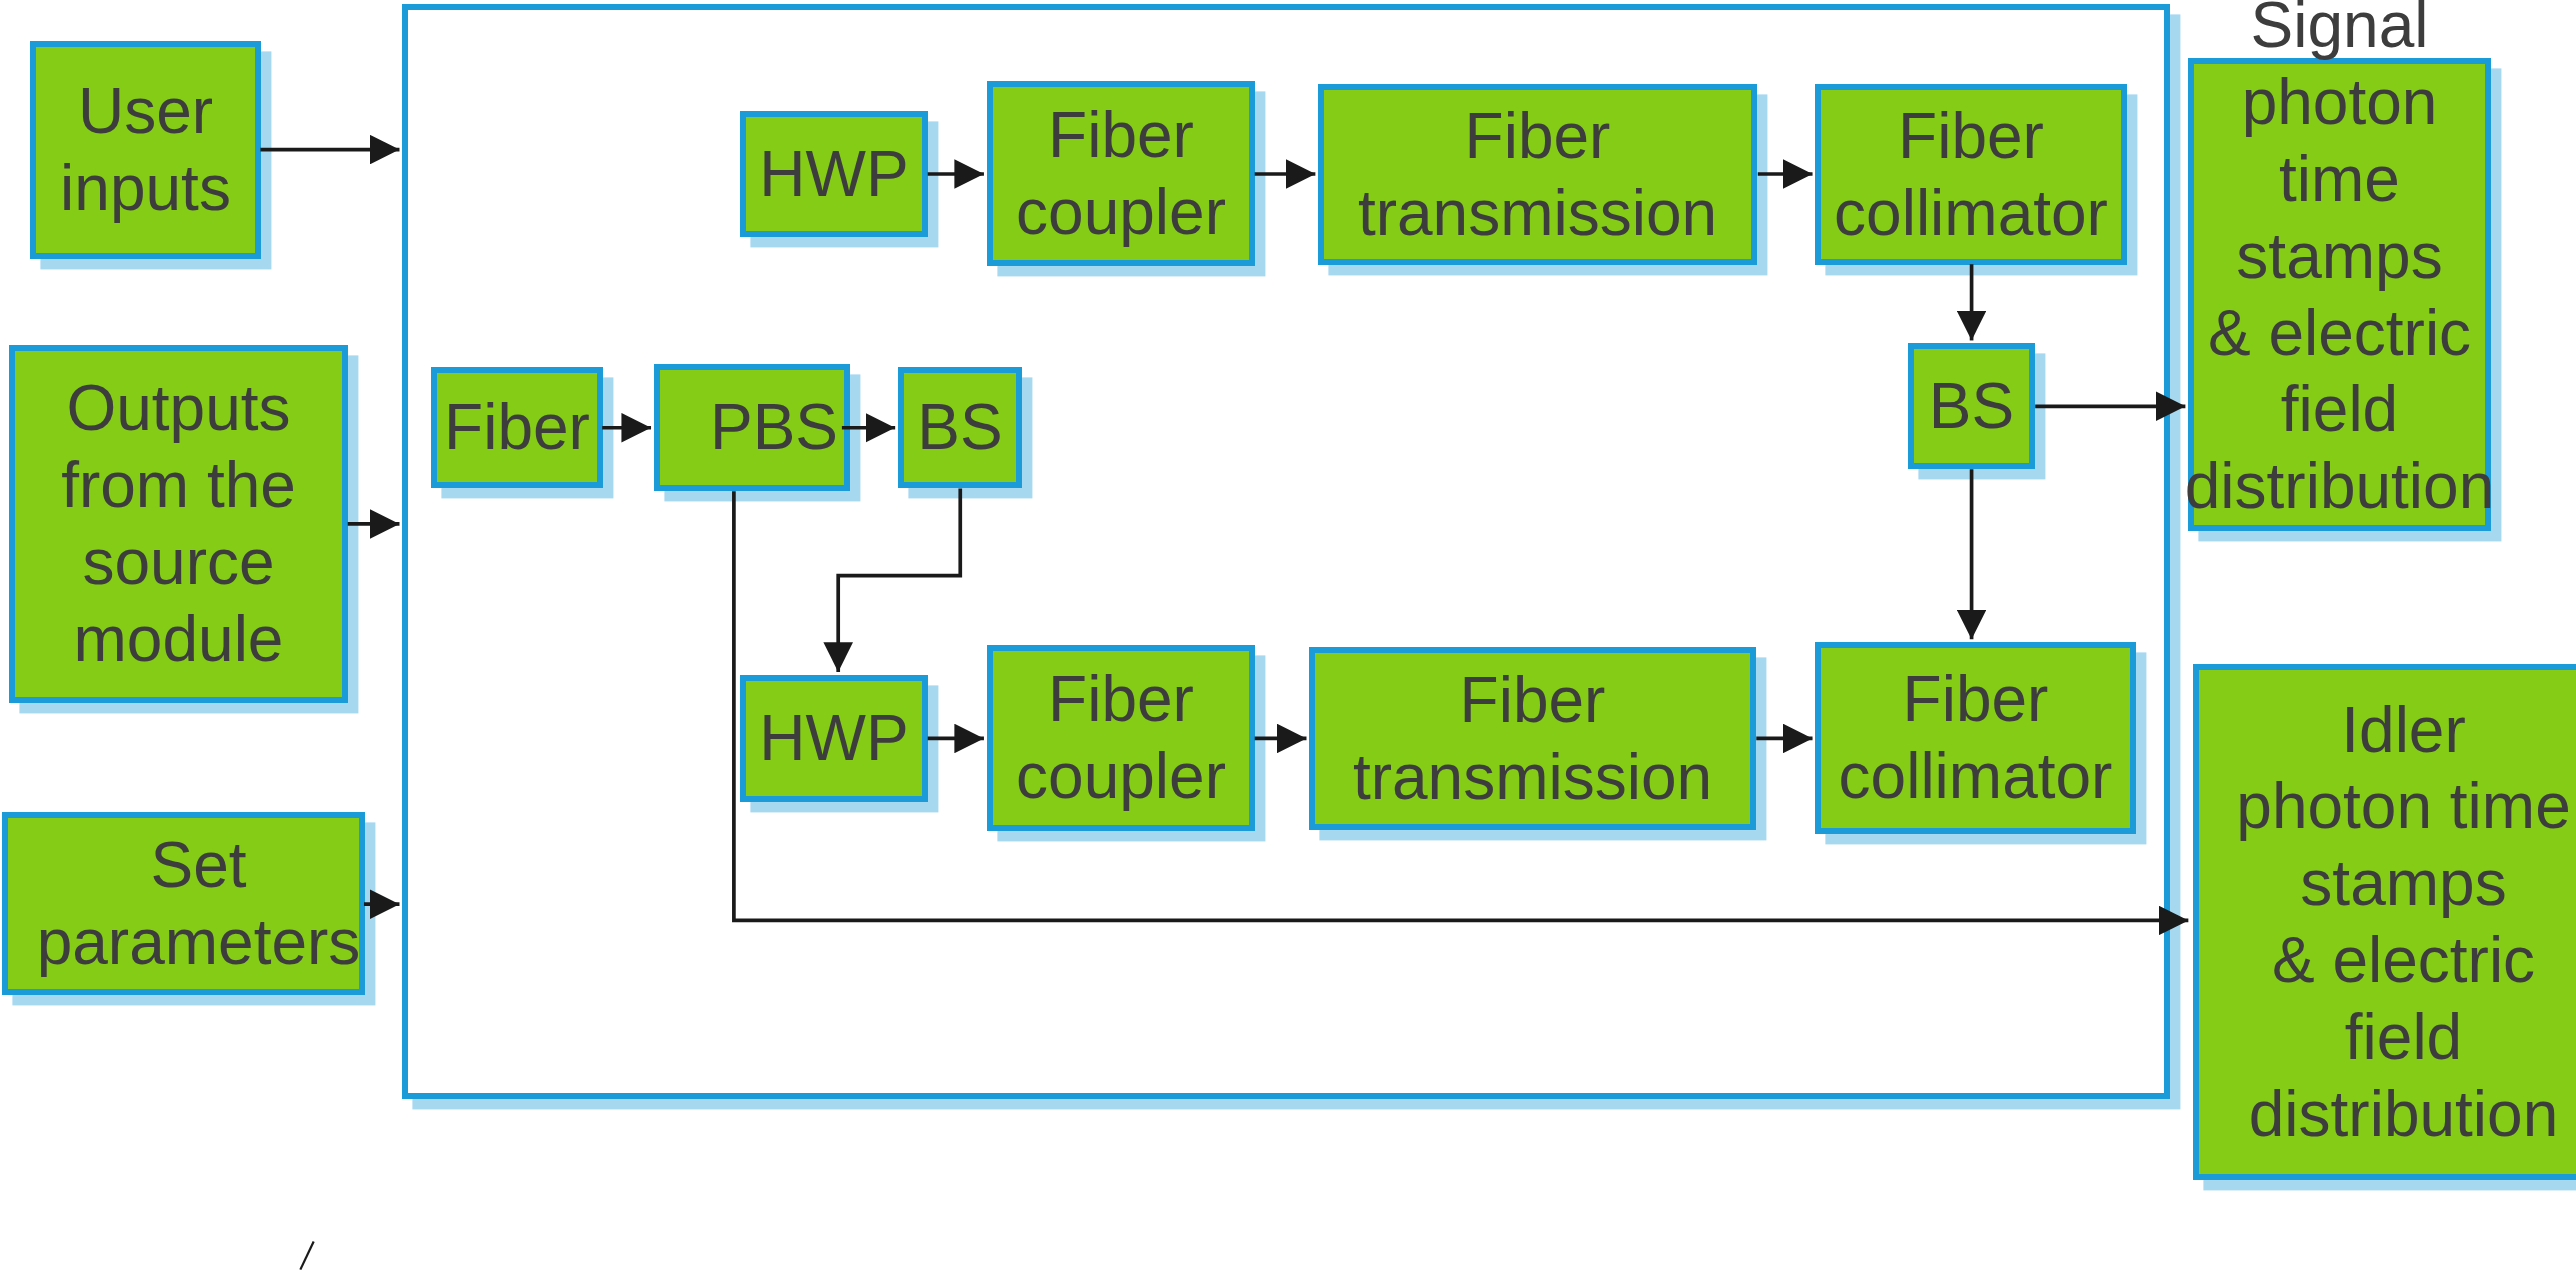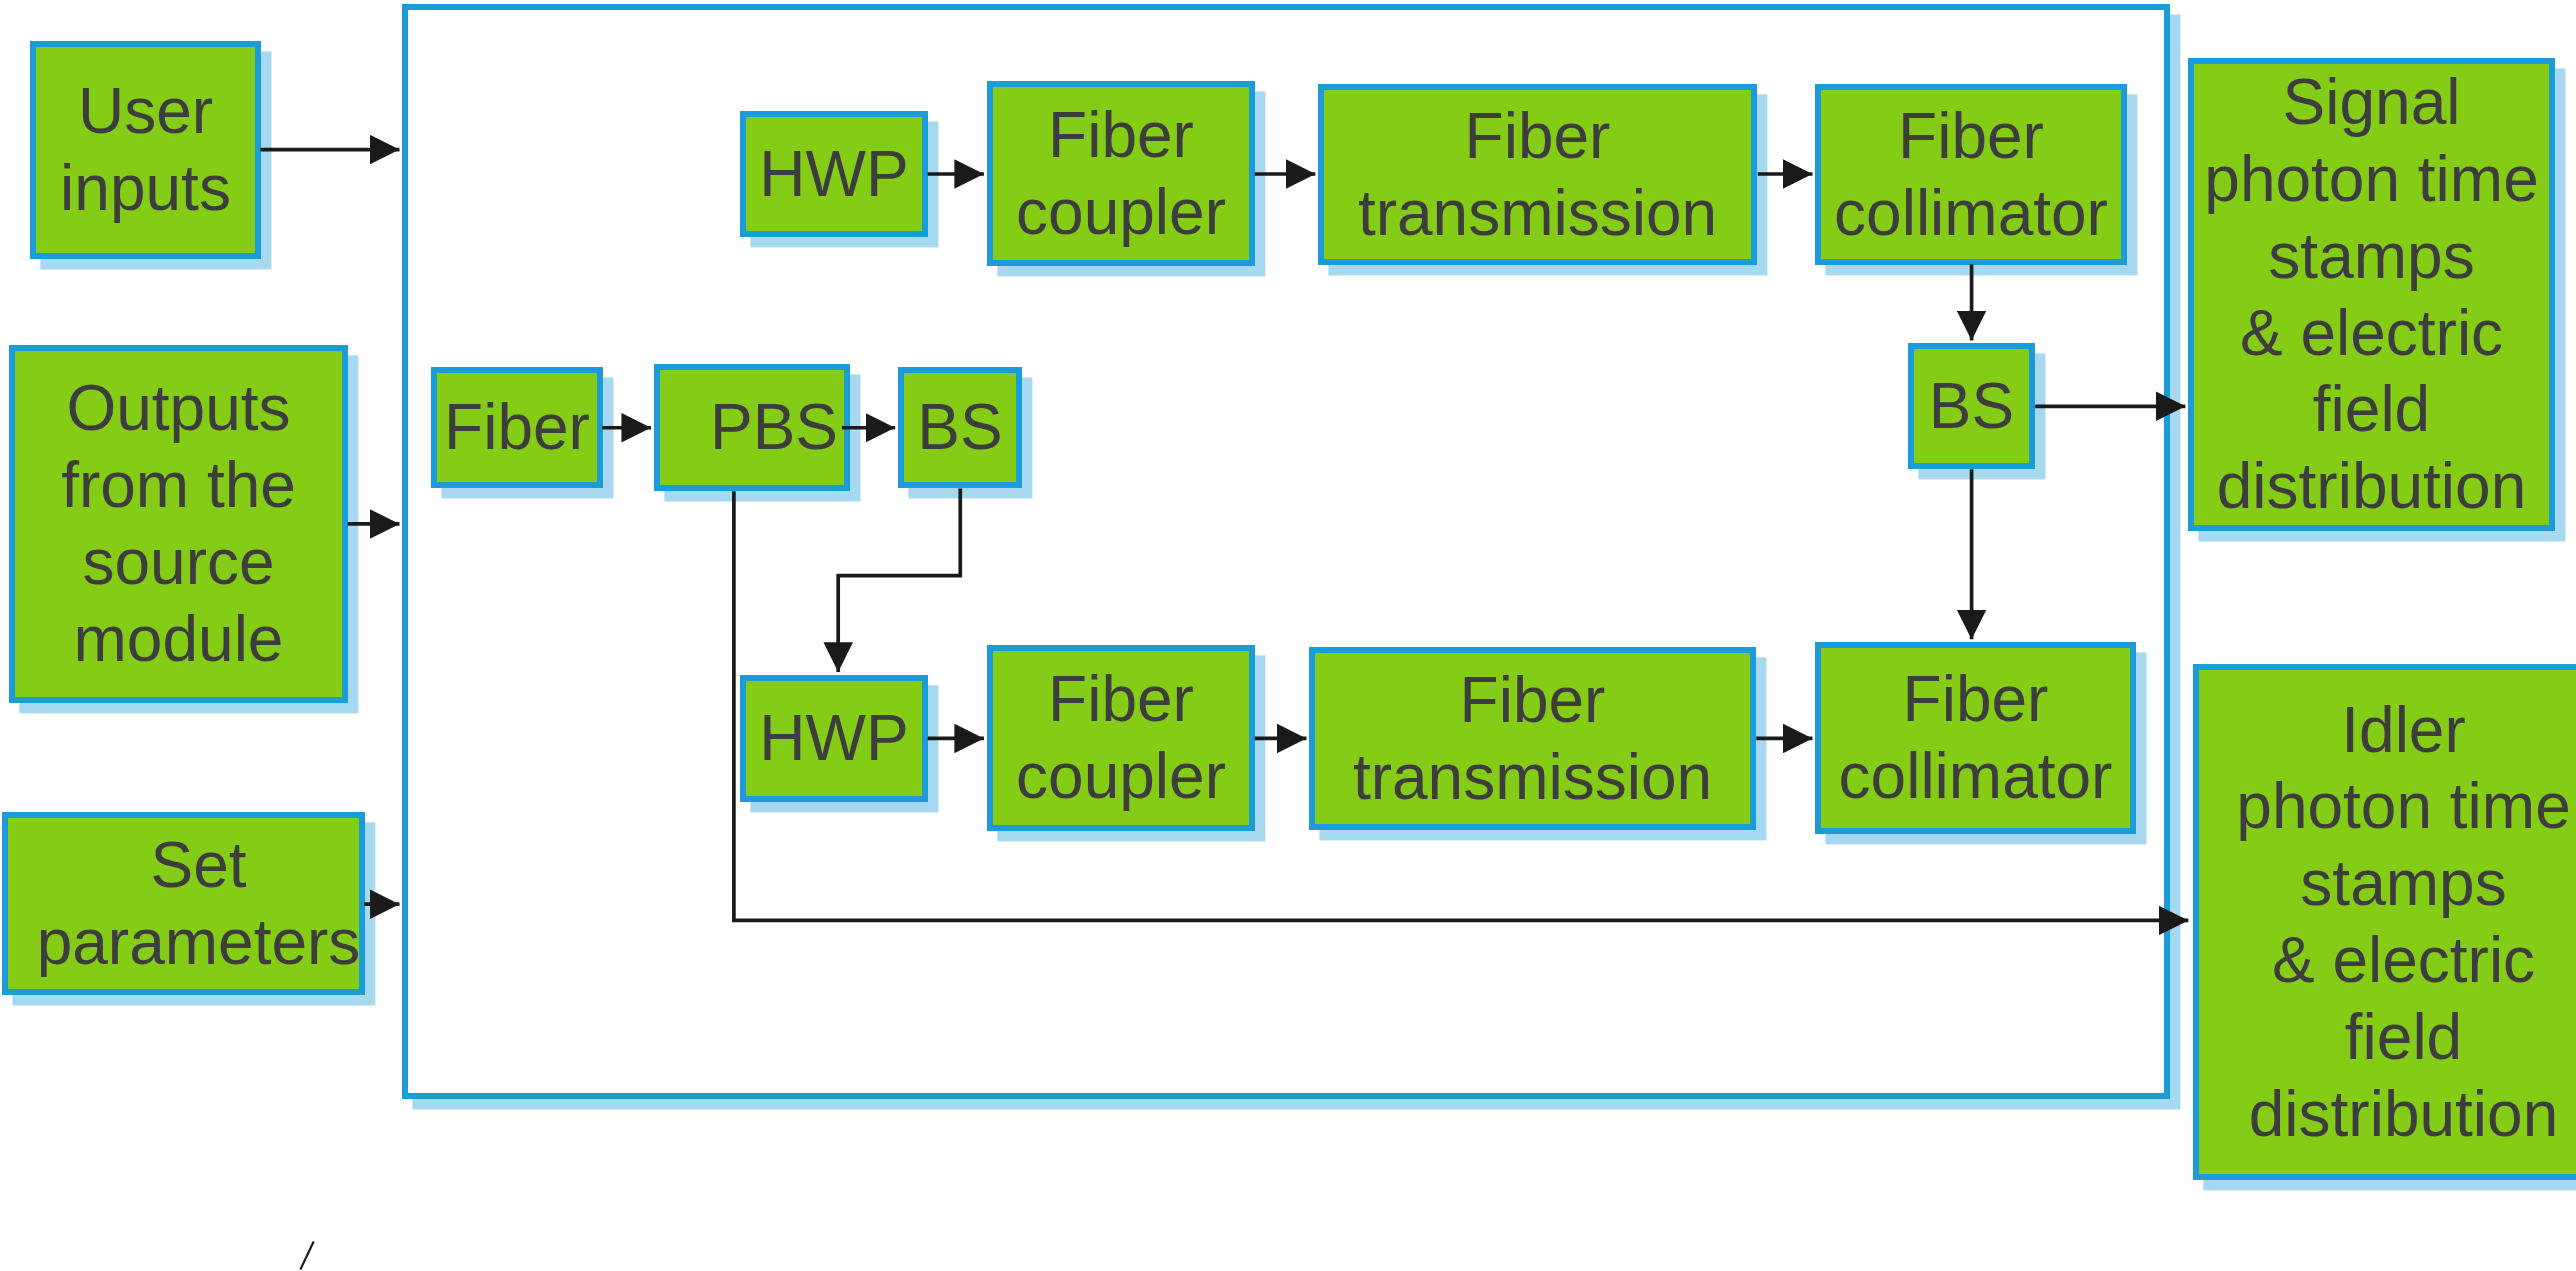--- a/index.html
+++ b/index.html
@@ -126,21 +126,21 @@
   <div class="node" style="left:1309px;top:647px;width:447px;height:183px;">
     <span class="lbl">Fiber
 transmission</span>
   </div>
 
   <div class="node" style="left:1815px;top:642px;width:321px;height:192px;">
     <span class="lbl">Fiber
 collimator</span>
   </div>
 
-  <div class="node" style="left:2188px;top:58px;width:367px;height:473px;">
+  <div class="node" style="left:2188px;top:58px;width:303px;height:473px;align-items:flex-end;">
     <span class="lbl">Signal
 photon time
 stamps
 &amp; electric
 field
 distribution</span>
   </div>
 
   <div class="node" style="left:2193px;top:664px;width:421px;height:516px;">
     <span class="lbl">Idler

